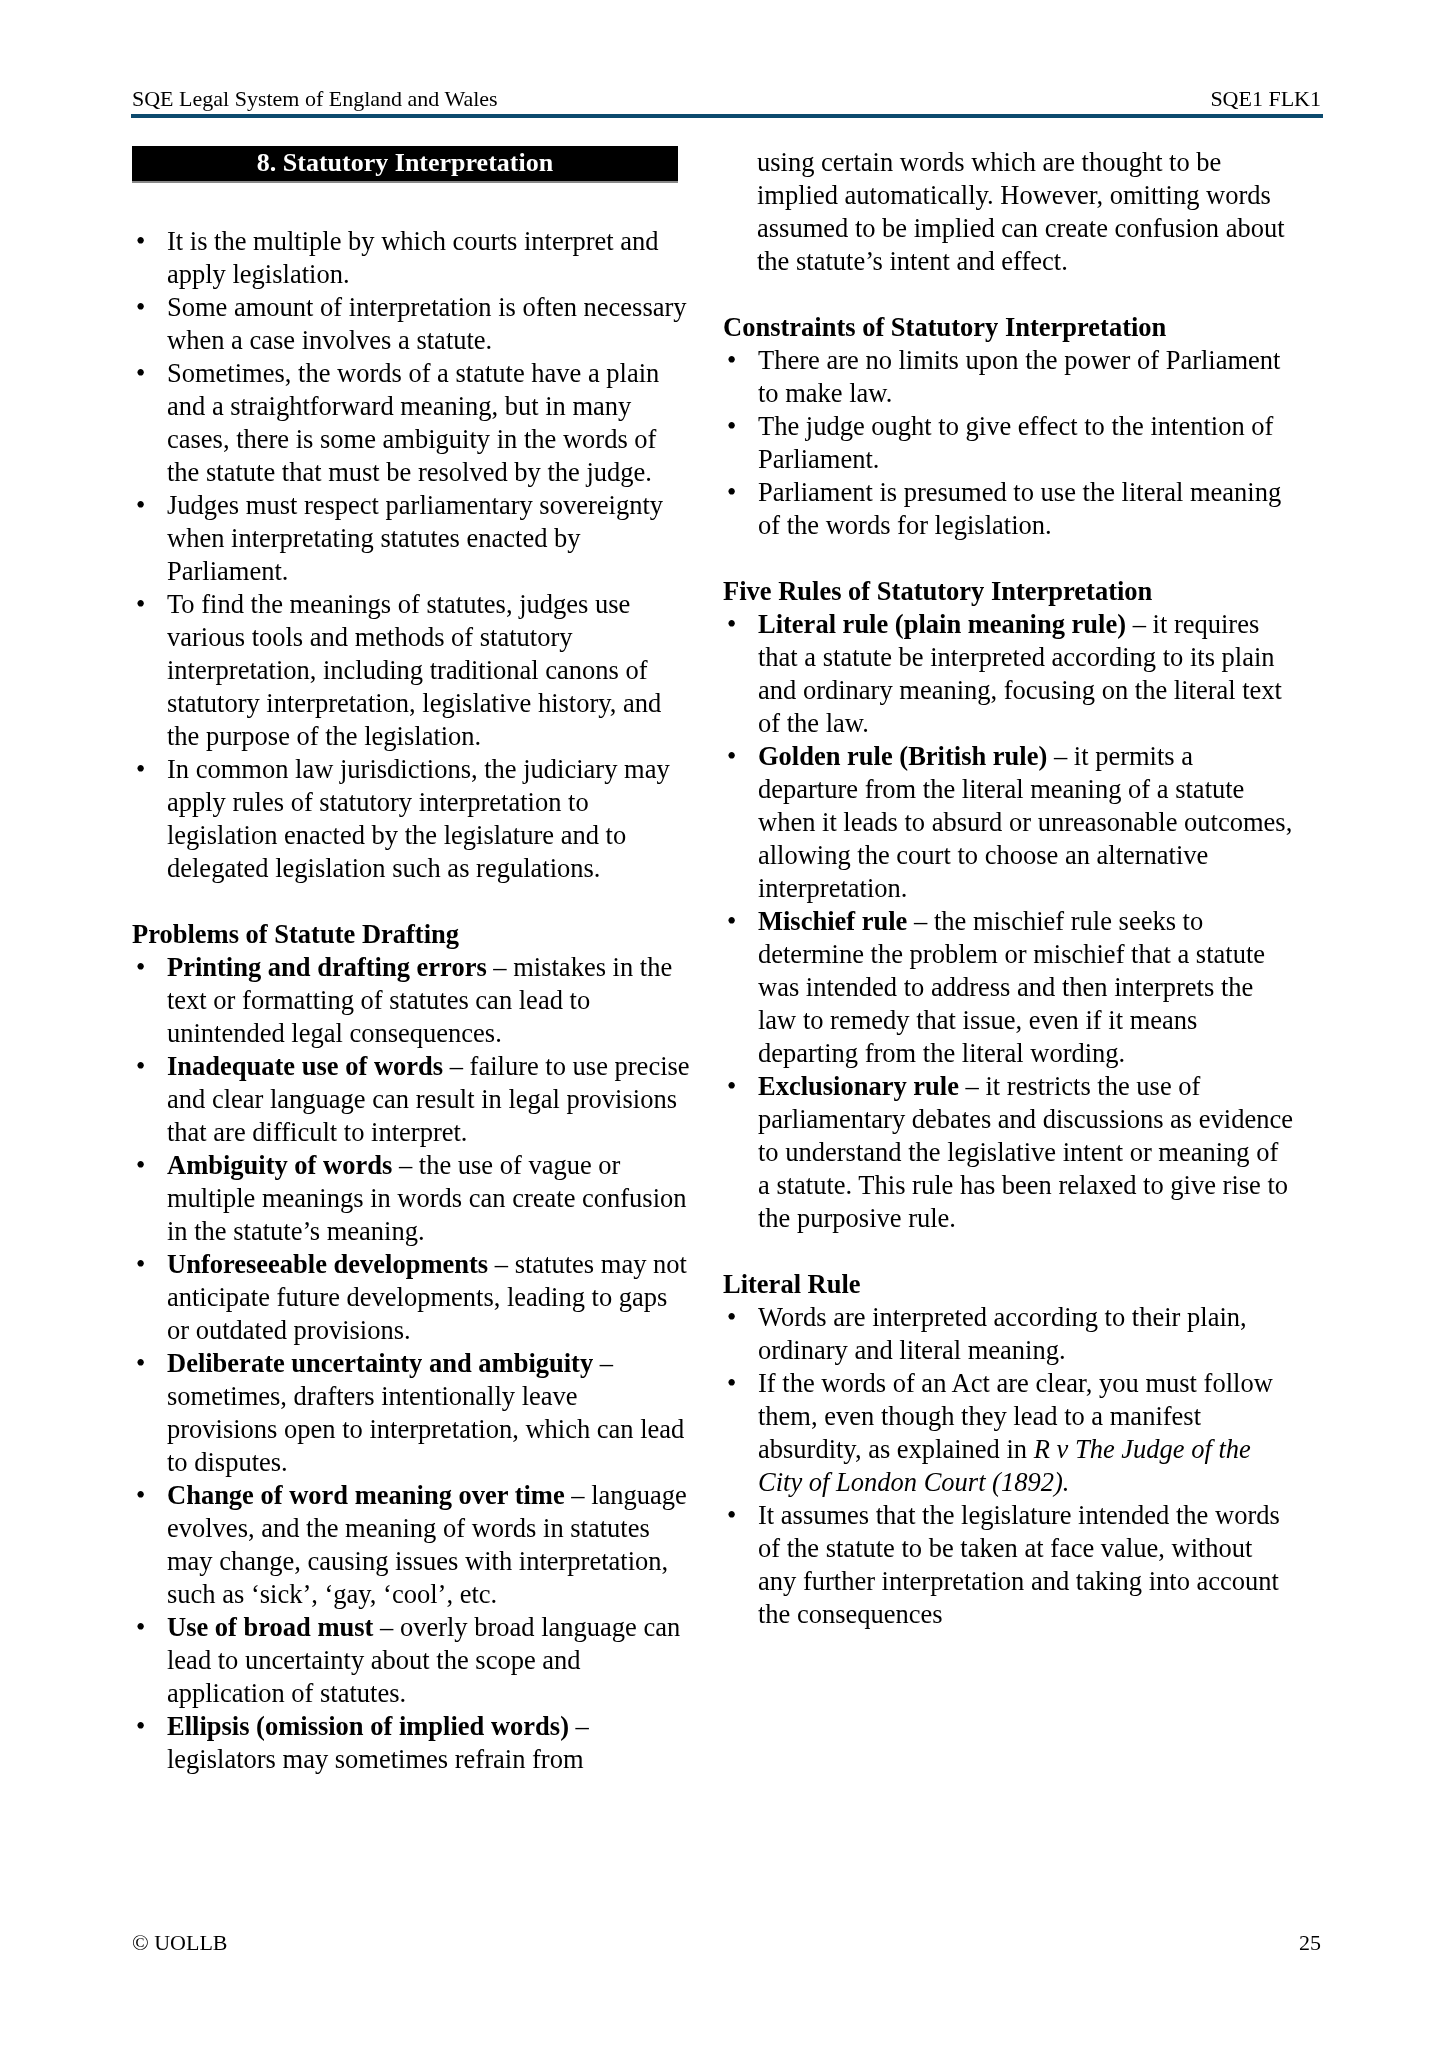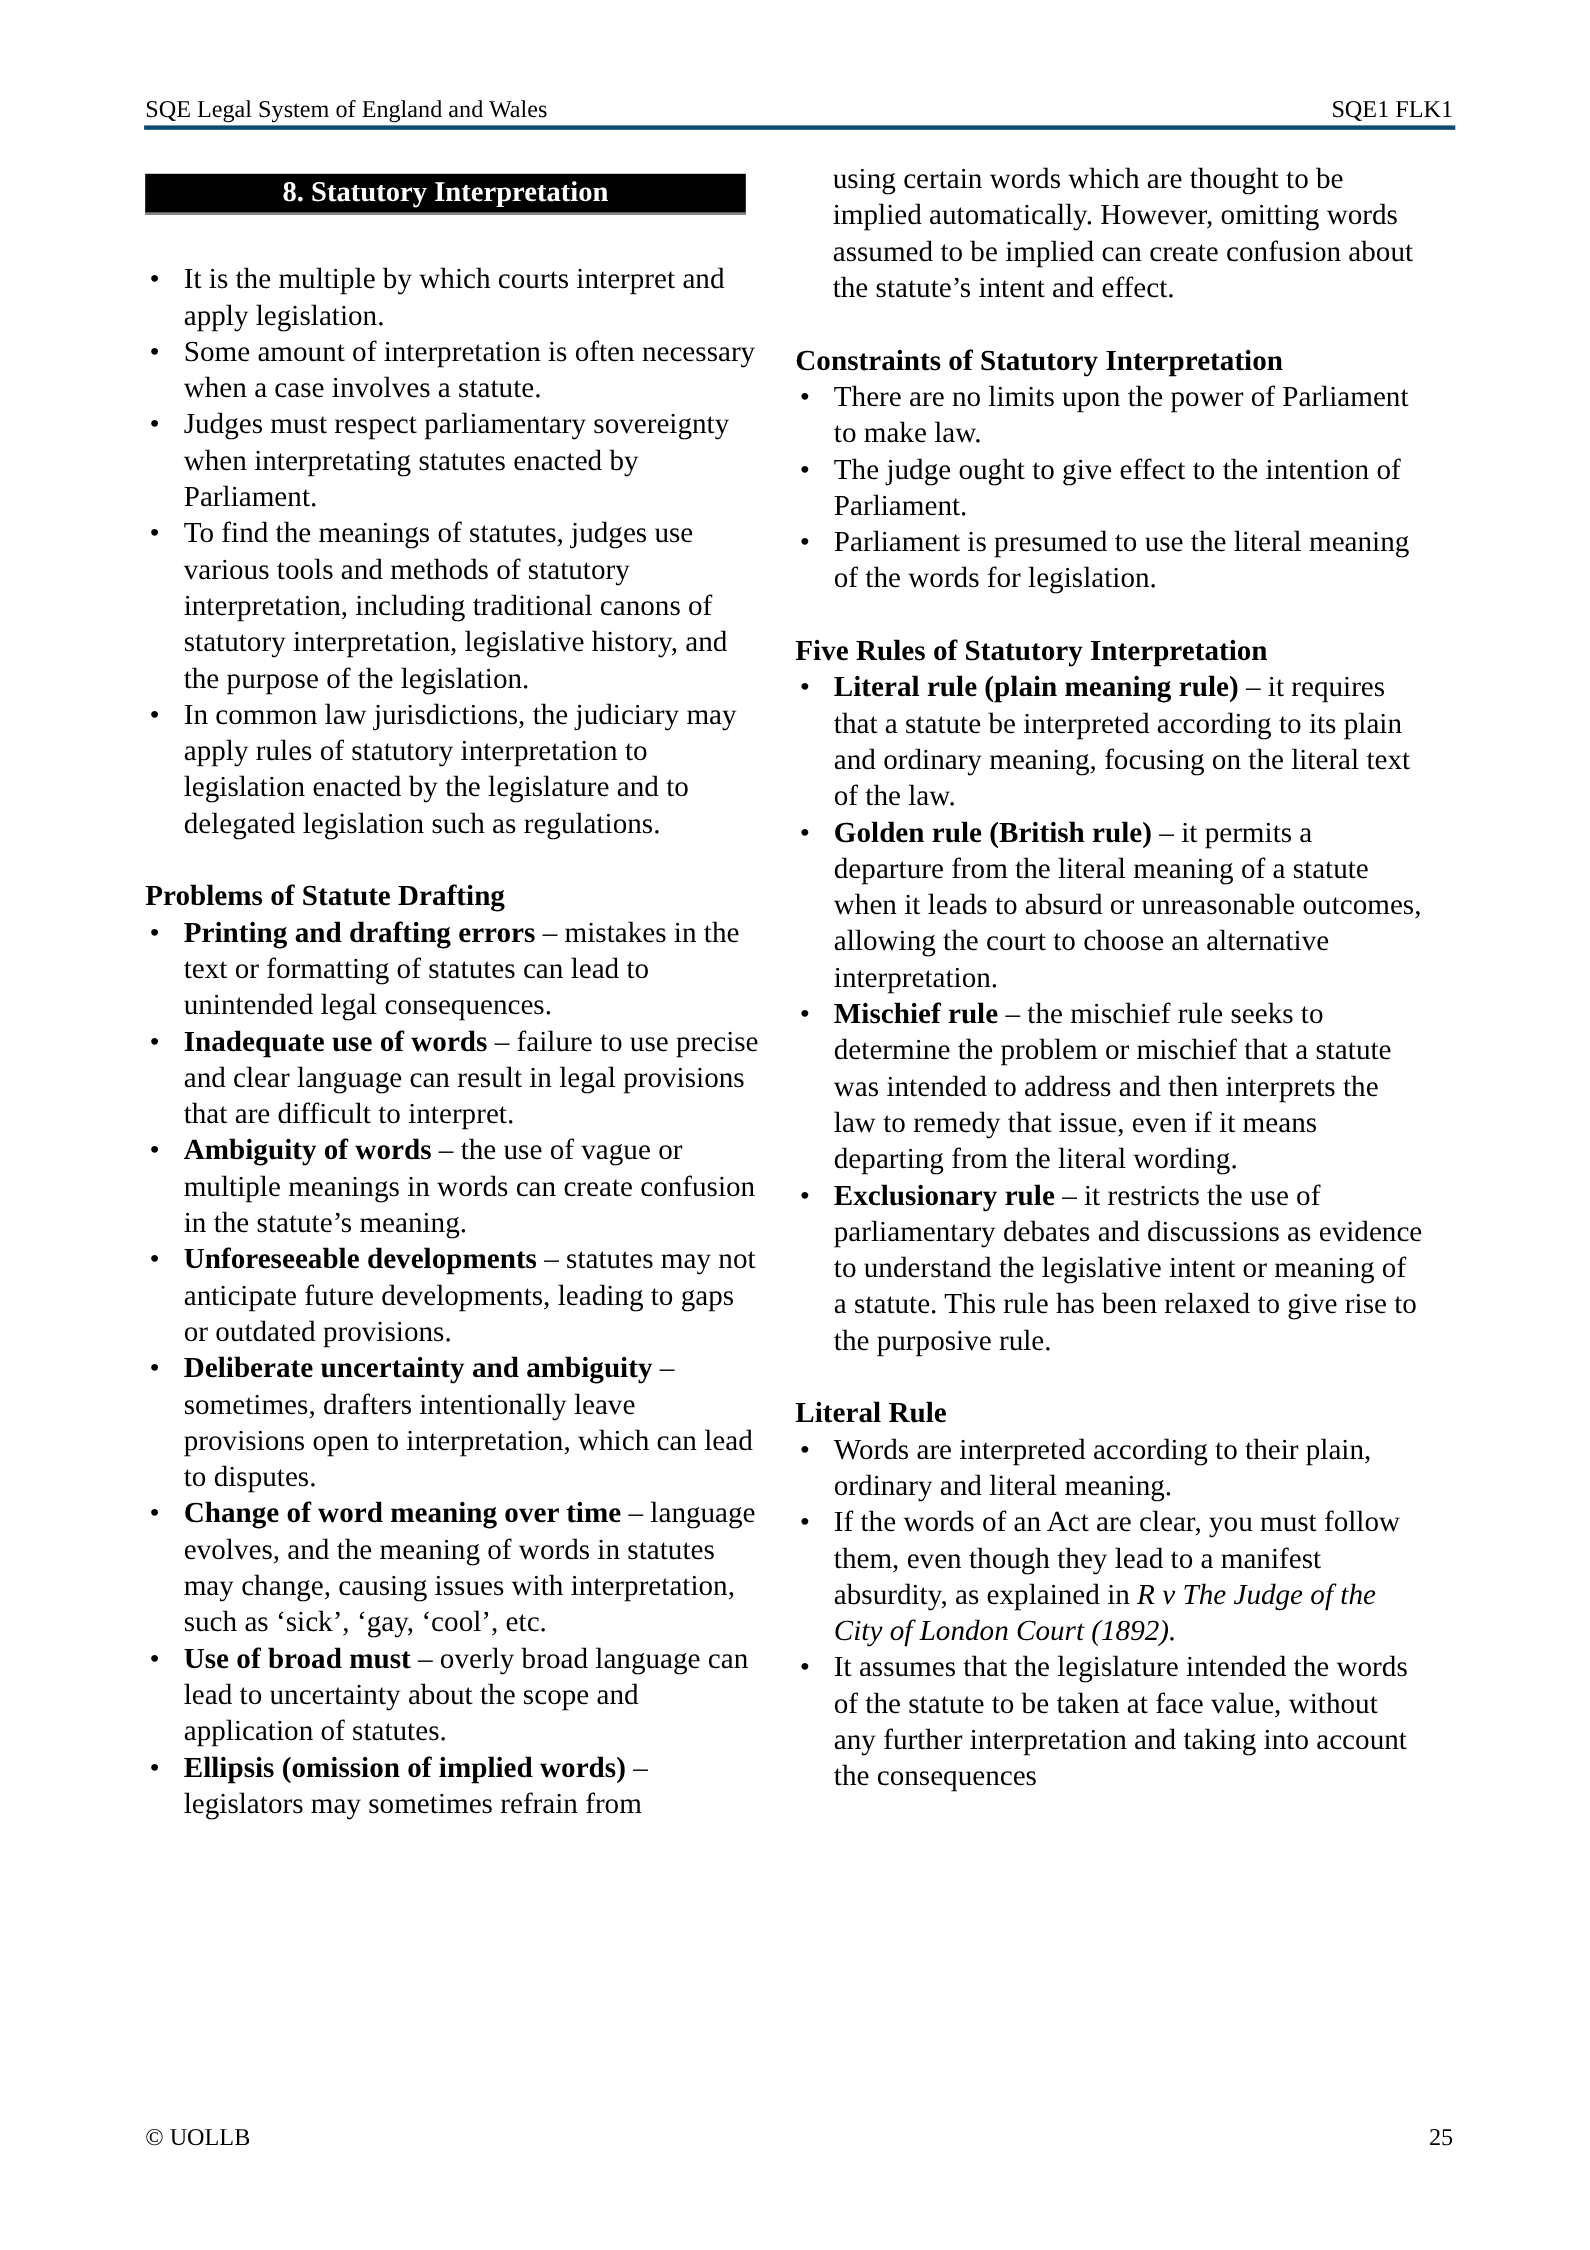--- a/index.html
+++ b/index.html
@@ -18,21 +18,20 @@
 
   .col { position: absolute; top: 146px; font-size: 26.5px; line-height: 33px; }
   .col.left { left: 132px; width: 560px; }
   .col.right { left: 723px; width: 570px; }
 
   .title-box {
     width: 546px; height: 35px; background: #000; color: #fff;
     border-bottom: 2px solid #888;
     font-weight: bold; font-size: 26px; line-height: 34px; text-align: center;
     margin-bottom: 42px;
-    margin-top: 12px;
   }
   .sec-heading { font-weight: bold; margin: 0; }
   ul.bullets { list-style: none; margin: 0; padding: 0; }
   ul.bullets li { position: relative; padding-left: 35px; }
   ul.bullets li::before {
     content: "\2022"; position: absolute; left: 4px; top: 0;
   }
   .gap { height: 33px; }
   .cont { padding-left: 34px; }
   b { font-weight: bold; }
@@ -52,20 +51,21 @@
   <span class="left">SQE Legal System of England and Wales</span>
   <span class="right">SQE1 FLK1</span>
 </div>
 
 <div class="col left">
   <div class="title-box">8. Statutory Interpretation</div>
 
   <ul class="bullets">
     <li>It is the multiple by which courts interpret and apply legislation.</li>
     <li>Some amount of interpretation is often necessary when a case involves a statute.</li>
+    <li>Sometimes, the words of a statute have a plain and a straightforward meaning, but in many cases, there is some ambiguity in the words of the statute that must be resolved by the judge.</li>
     <li>Judges must respect parliamentary sovereignty when interpretating statutes enacted by Parliament.</li>
     <li>To find the meanings of statutes, judges use various tools and methods of statutory interpretation, including traditional canons of statutory interpretation, legislative history, and the purpose of the legislation.</li>
     <li>In common law jurisdictions, the judiciary may apply rules of statutory interpretation to legislation enacted by the legislature and to delegated legislation such as regulations.</li>
   </ul>
 
   <div class="gap"></div>
 
   <p class="sec-heading">Problems of Statute Drafting</p>
   <ul class="bullets">
     <li><b>Printing and drafting errors</b><span> – mistakes in the text or formatting of statutes can lead to unintended legal consequences.</span></li>

